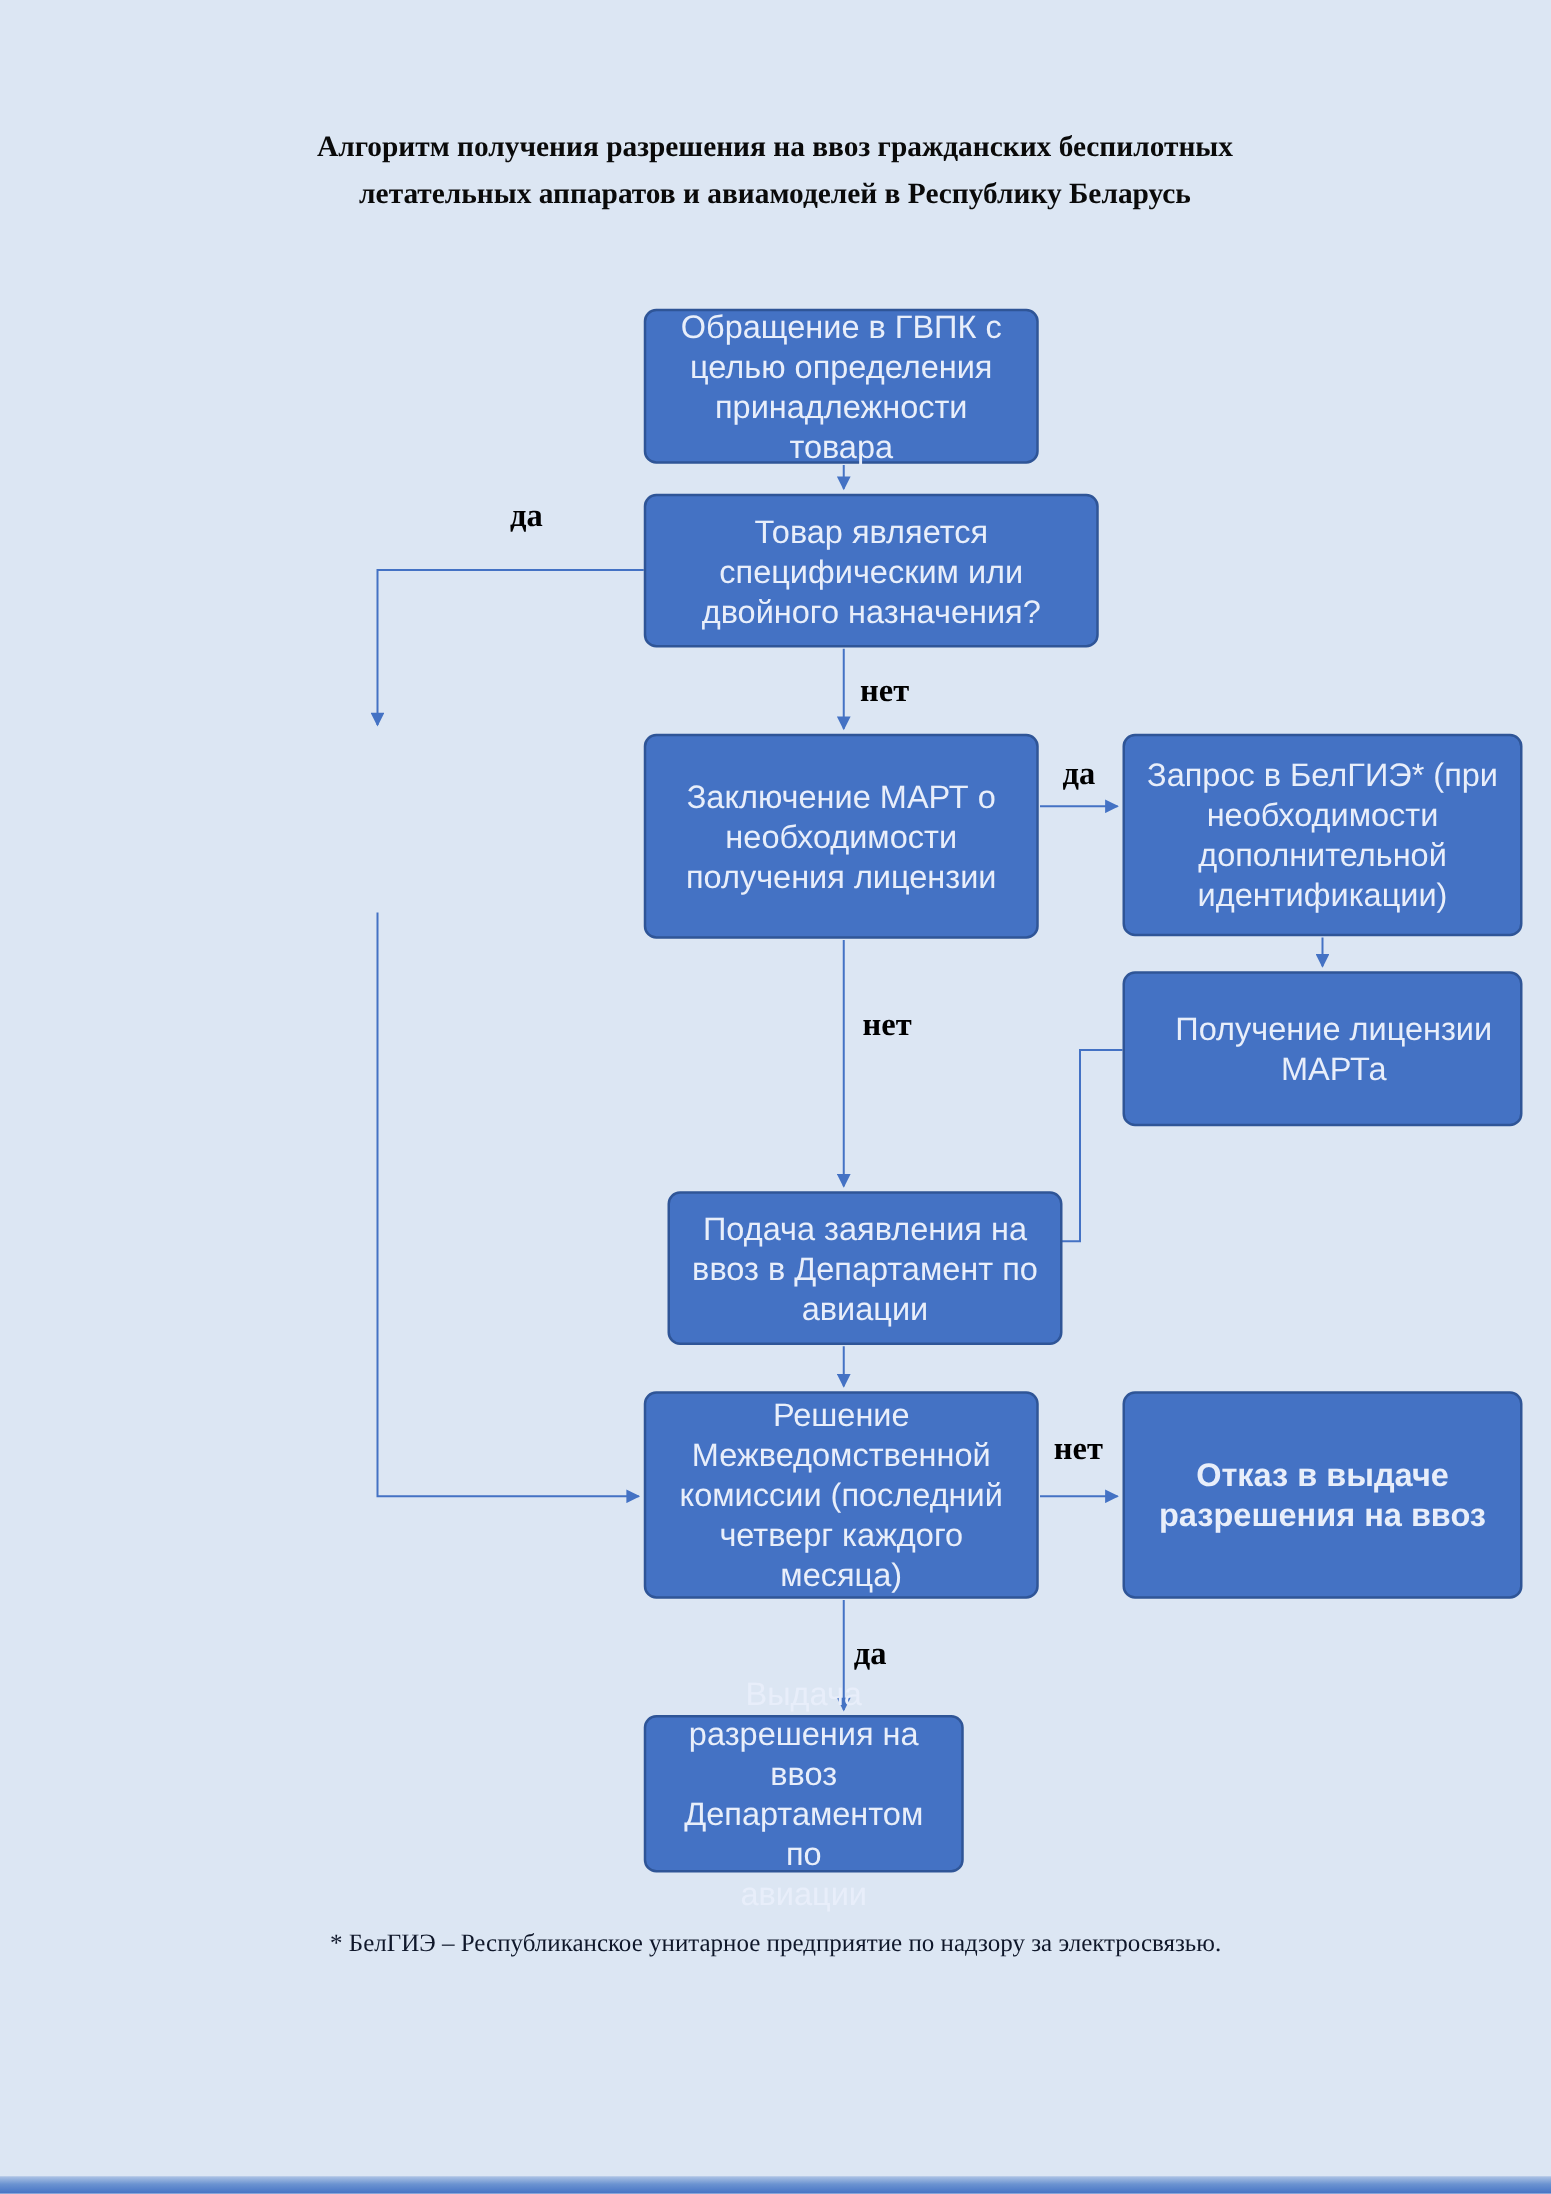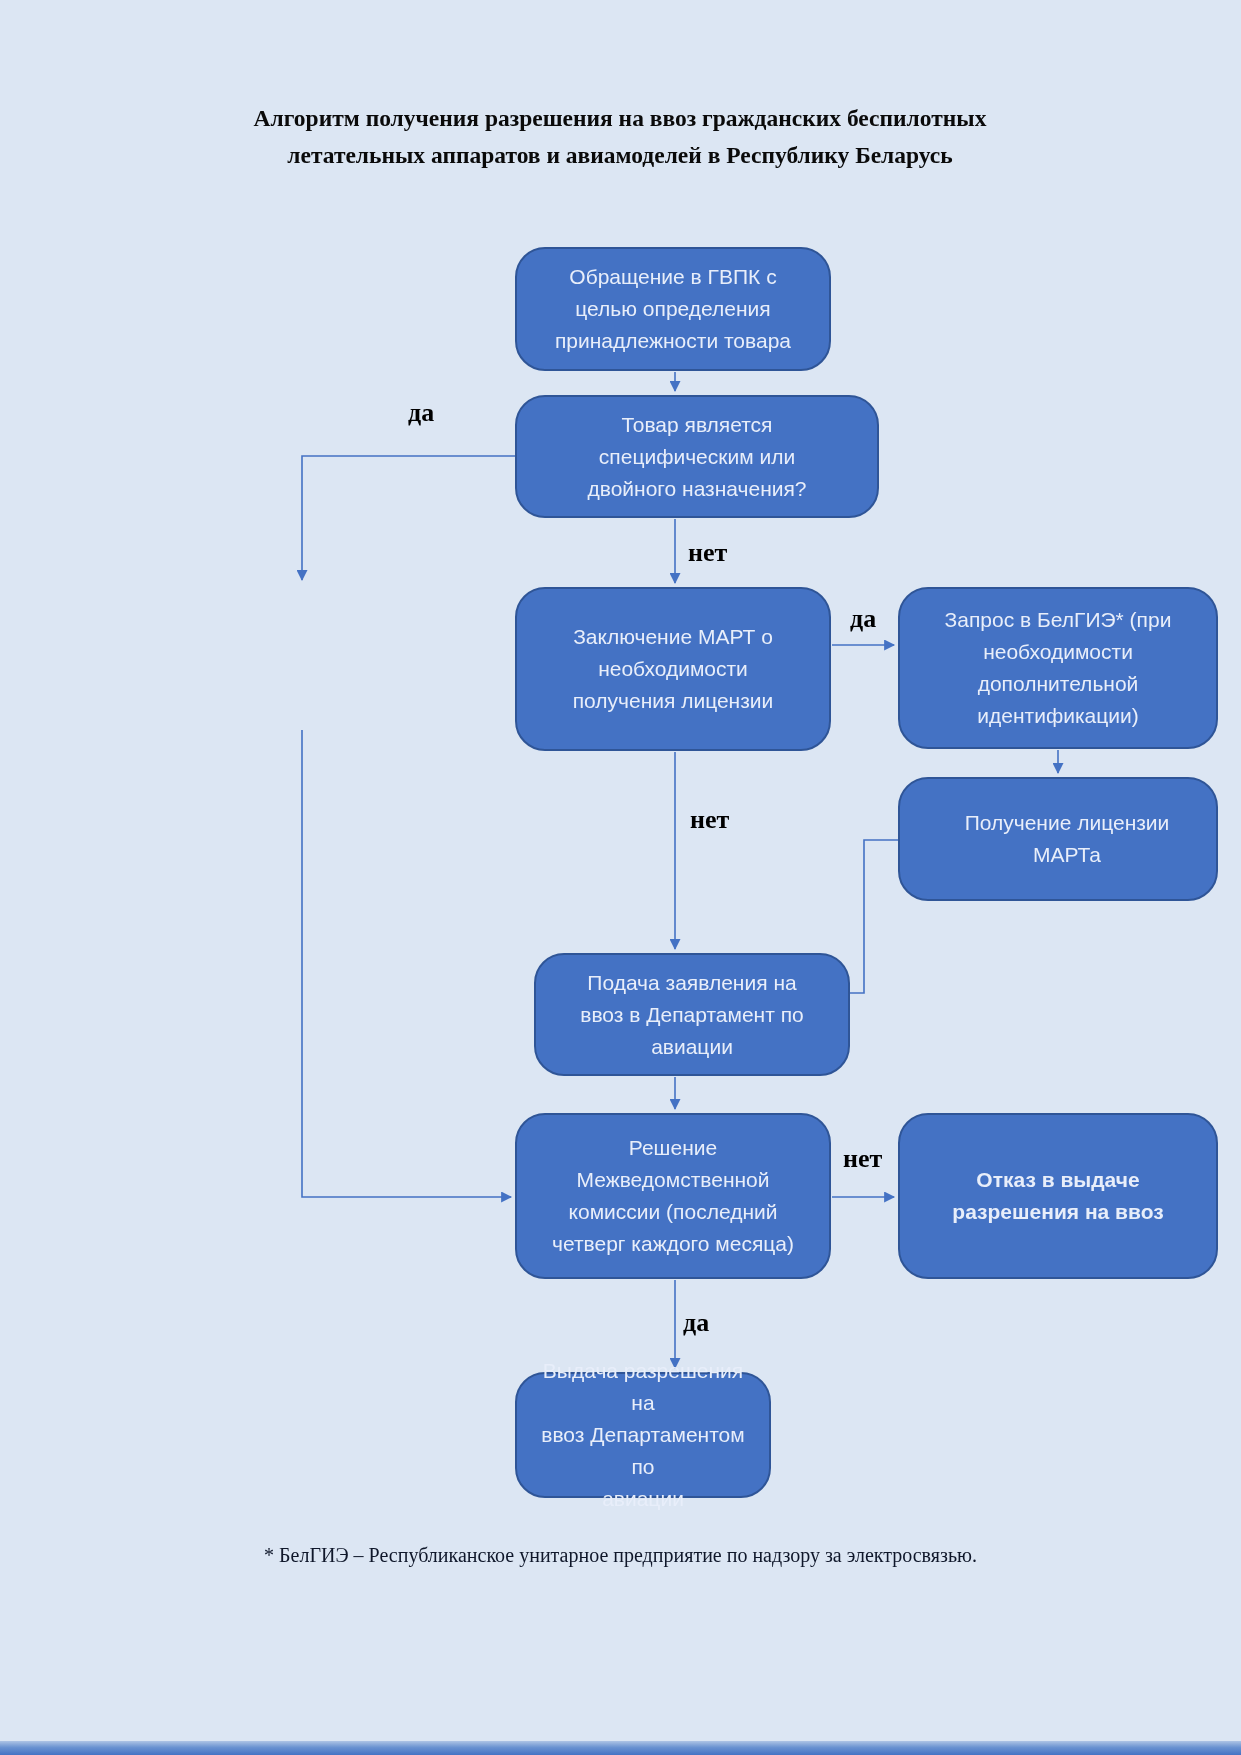--- a/index.html
+++ b/index.html
@@ -32,27 +32,27 @@
     font-size:23.5px;
     line-height:37px;
     color:#0a0a0a;
     white-space:pre-line;
     margin-top:12px;
   }
   .node{
     position:absolute;
     background:var(--node-fill);
     border:2.5px solid var(--node-border);
-    border-radius:30px;
+    border-radius:10px;
     color:var(--node-text);
     display:flex;
     align-items:center;
     justify-content:center;
     text-align:center;
-    font-size:21px;
+    font-size:26px;
     line-height:32px;
     padding:6px 16px;
     box-sizing:border-box;
     white-space:pre-line;
   }
   .elabel{
     position:absolute;
     font-family:"Liberation Serif","DejaVu Serif",serif;
     font-weight:bold;
     font-size:26px;

